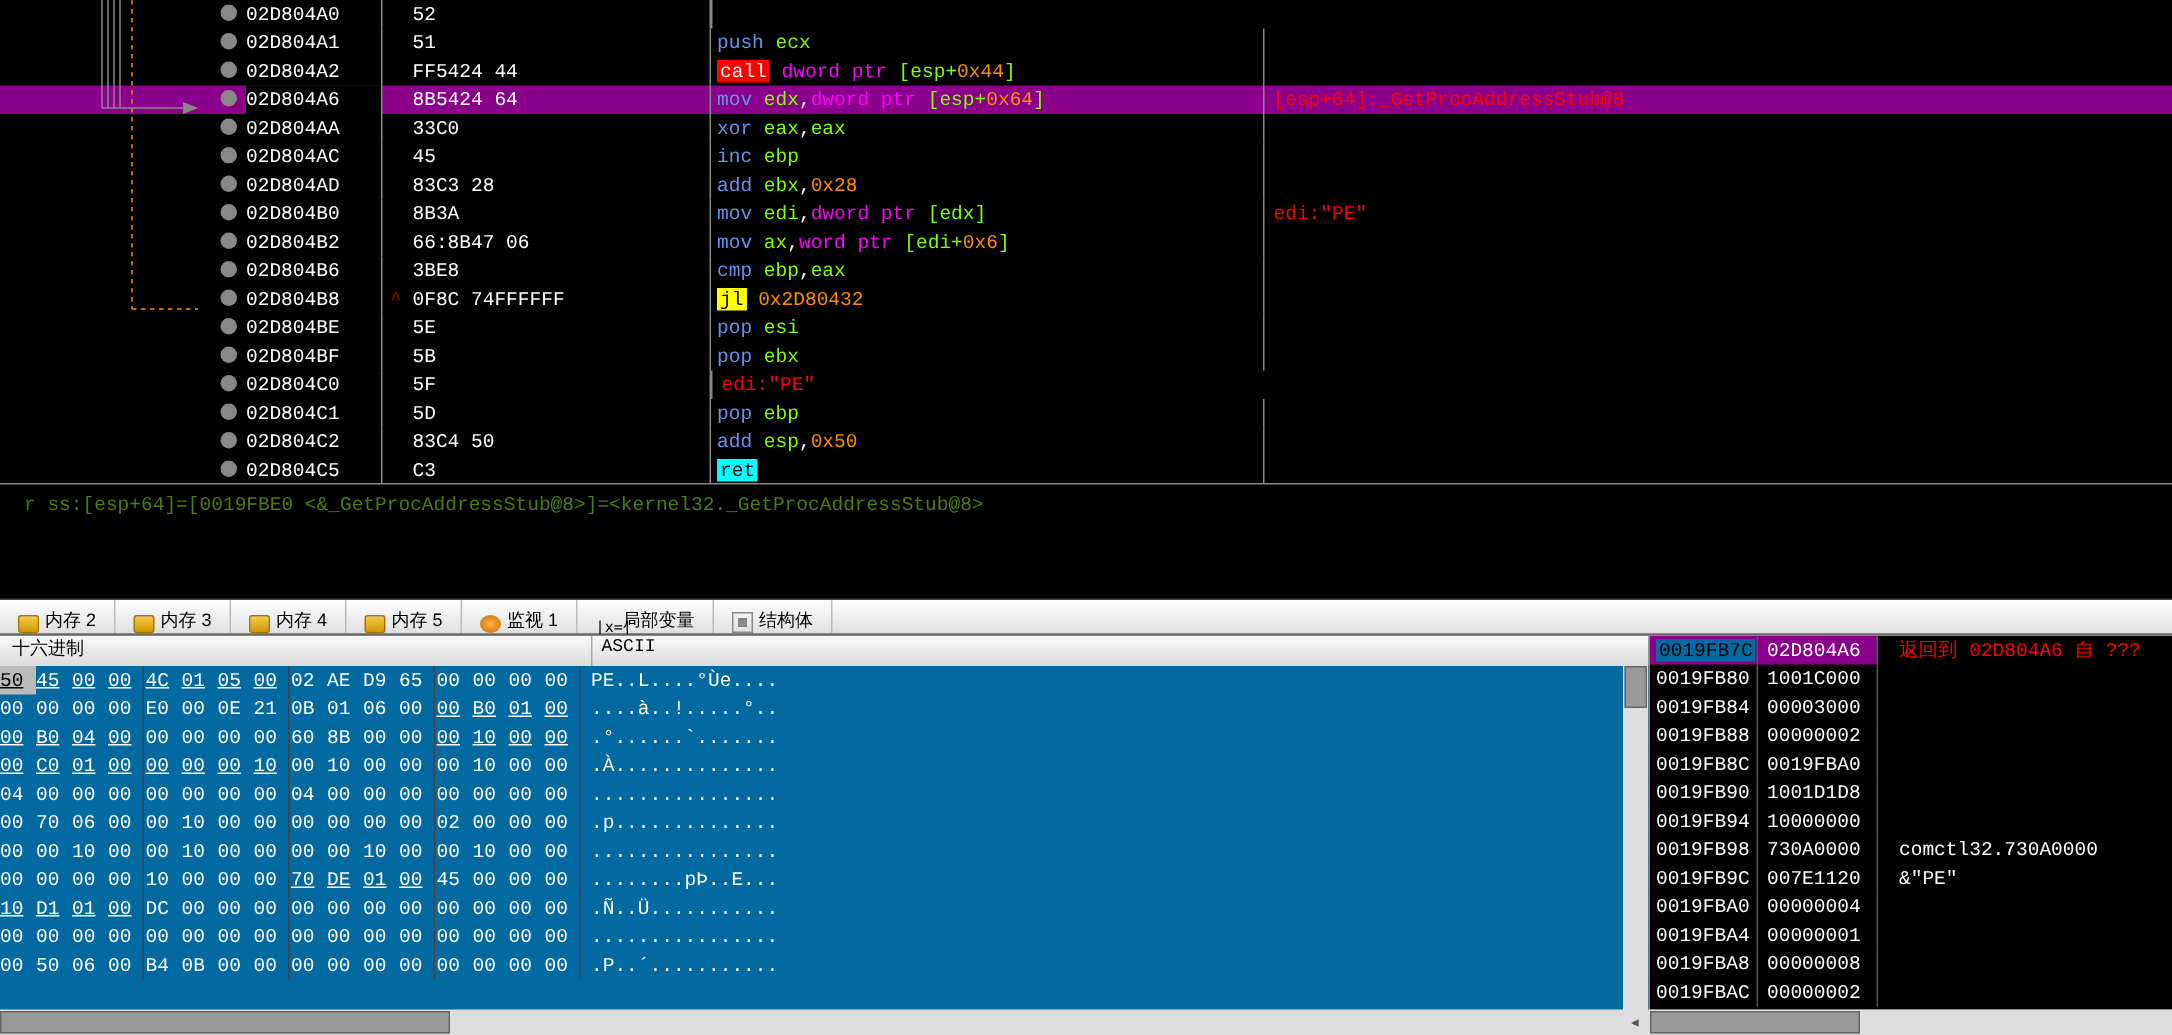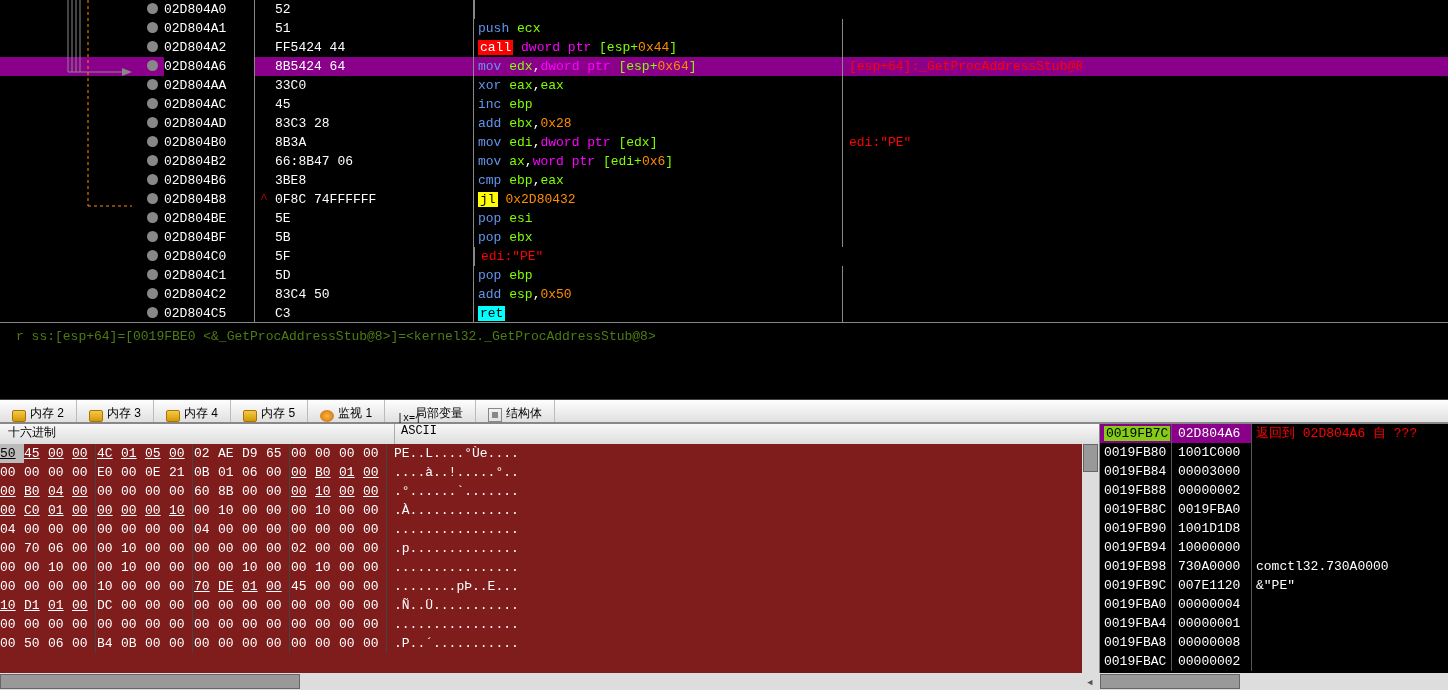--- a/index.html
+++ b/index.html
@@ -72,40 +72,40 @@
   .ico-watch { background:radial-gradient(#ffb347,#c56a00); border-radius:50%;}
   .ico-var::before{content:"|x=|"; font-family:monospace; font-size:10px;}
   .ico-struct { width:14px;height:14px;border:1px solid #888;position:relative;}
   .ico-struct::after{content:""; position:absolute; left:3px;top:3px;width:6px;height:6px;background:#888;}
 
   .bottom-split { flex:1; display:flex; border-top:1px solid #888;}
   .dump-pane { width:1100px; display:flex; flex-direction:column; border-right:1px solid #888;}
   .dump-header{ height:20px; background:linear-gradient(#f8f8f8,#ddd); display:flex; color:#000; font-size:12px;}
   .dump-header .dh-hex{ width:395px; padding-left:8px; border-right:1px solid #aaa;}
   .dump-header .dh-asc{ flex:1; padding-left:6px;}
-  .dump-body{ flex:1; background:#7f1d1d; overflow:hidden; position:relative;}
+  .dump-body{ flex:1; background:#0369a1; overflow:hidden; position:relative;}
   .dump-row{ height:19px; line-height:19px; white-space:pre; color:#fff;}
   .hex-cell{ display:inline-block; width:24px; text-align:left;}
   .grp-sep{ border-right:1px solid #444; margin-right:1px;}
   .underline{ text-decoration:underline;}
   .sel-byte{ background:#bbb; color:#000;}
   .dump-scroll{ position:absolute; right:0; top:0; bottom:0; width:17px; background:#ddd;}
   .dump-scroll .thumb{ position:absolute; top:0; left:1px; right:1px; height:28px; background:#999; border:1px solid #666;}
   .dump-scroll-h{ position:absolute; left:0; right:0; bottom:0; height:17px; background:#ddd;}
   .dump-scroll-h .thumb{ position:absolute; left:0; top:1px; bottom:1px; width:300px; background:#999; border:1px solid #666;}
 
   .stack-pane{ flex:1; display:flex; flex-direction:column;}
   .stack-body{ flex:1; background:#000; overflow:hidden; position:relative;}
   .stack-row{ height:19px; line-height:19px; white-space:pre; color:#fff; display:flex;}
   .stack-addr{ width:72px; padding-left:4px; border-right:1px solid #555;}
   .stack-val { width:80px; padding-left:6px; border-right:1px solid #555;}
-  .stack-cmt { flex:1; padding-left:4px;}
+  .stack-cmt { flex:1; padding-left:14px;}
   .stack-sel .stack-addr{ background:#8b008b;}
   .stack-sel .stack-val{ background:#8b008b;}
-  .stack-sel .stack-addr span{ background:#84cc16; color:#000; padding:0 2px;}
+  .stack-sel .stack-addr span{ background:#0369a1; color:#000; padding:0 2px;}
   .cmt-red{ color:#f00;}
   .stack-scroll-h{ height:17px; background:#ddd; position:relative;}
   .stack-scroll-h .thumb{ position:absolute; left:0; top:1px; bottom:1px; width:140px; background:#999; border:1px solid #666;}
   .stack-scroll-h .thumb::before{content:"◂"; position:absolute; left:-15px; top:-1px; color:#555;}
 </style>
 </head>
 <body>
 
 <div class="disasm-pane" id="disasm">
     <svg class="graph-svg" width="140" height="323">

